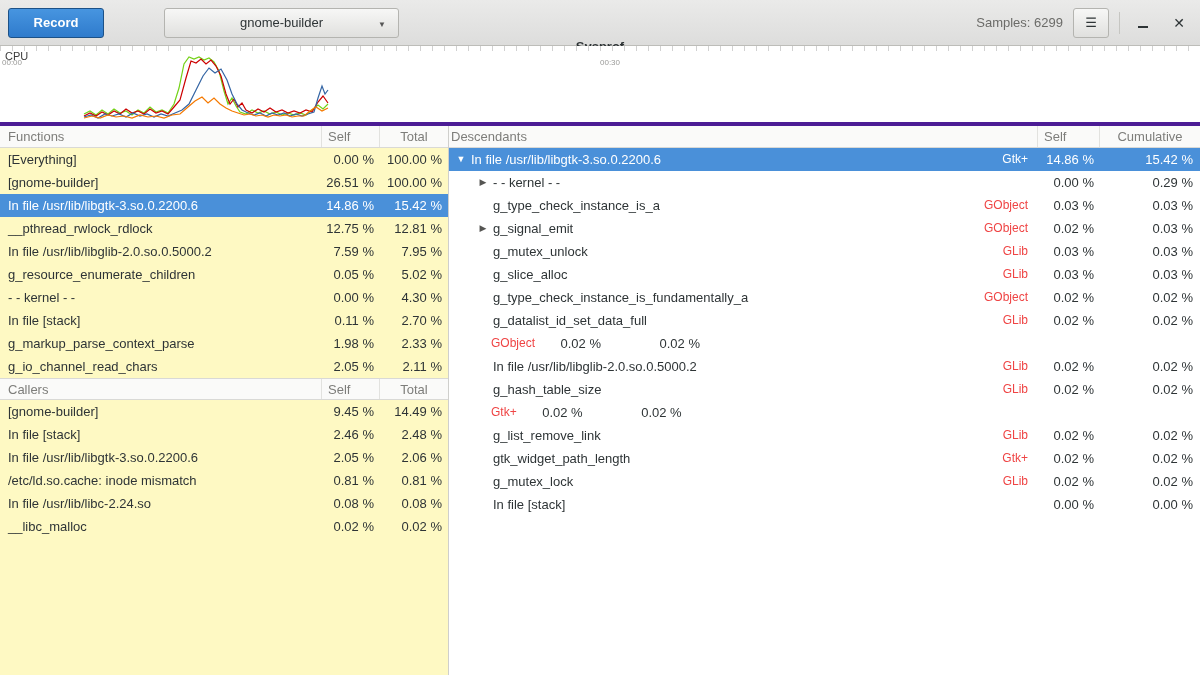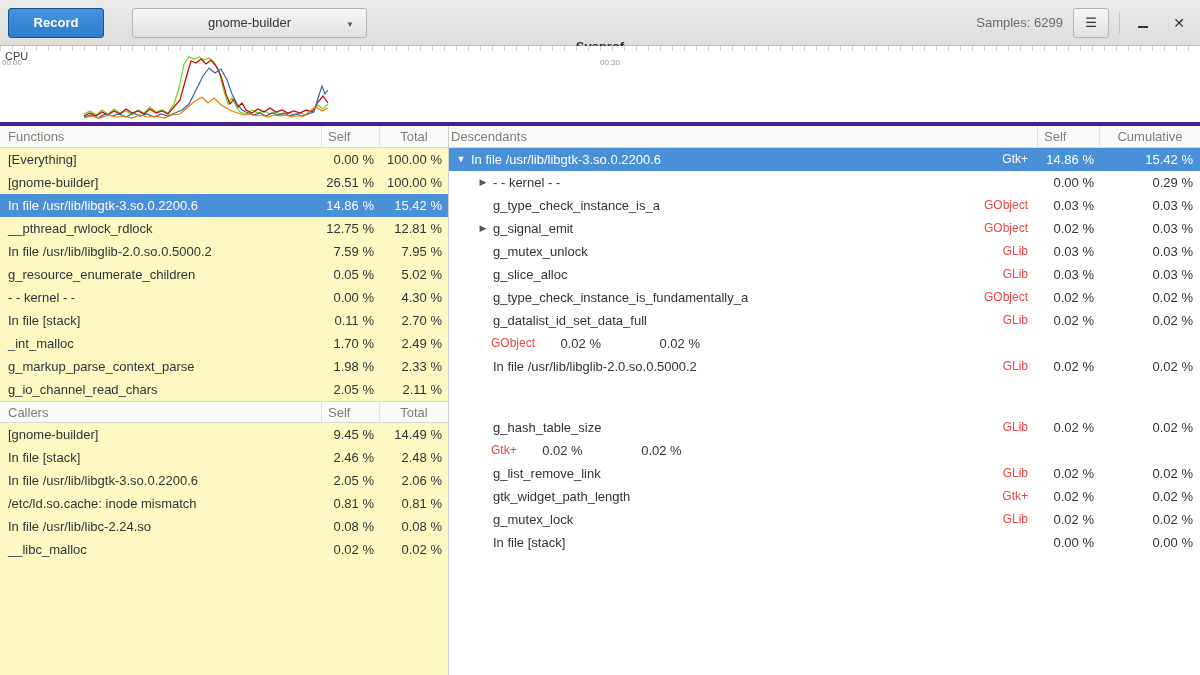--- a/index.html
+++ b/index.html
@@ -13,20 +13,21 @@
   }
 
   
   .headerbar {
     height:46px;
     background: linear-gradient(to bottom,#eaeae9,#dddddc);
     border-bottom:1px solid #bdbdb9;
     display:flex; align-items:center;
     padding:0 8px;
     position:relative;
+    gap:32px;
   }
   .btn {
     height:30px; border-radius:3px;
     border:1px solid #b4b4b0;
     background: linear-gradient(to bottom,#f7f7f6,#e0e0de);
     color:#2e3436; font-size:13px;
     display:inline-flex; align-items:center; justify-content:center;
     cursor:pointer;
   }
   .record-btn {
@@ -196,25 +197,20 @@
           <span class="cell name">- - kernel - -</span>
           <span class="cell num self">0.00 %</span>
           <span class="cell num total">4.30 %</span>
         </div>
         <div class="trow">
           <span class="cell name">In file [stack]</span>
           <span class="cell num self">0.11 %</span>
           <span class="cell num total">2.70 %</span>
         </div>
         <div class="trow">
-          <span class="cell name">_int_malloc</span>
-          <span class="cell num self">1.70 %</span>
-          <span class="cell num total">2.49 %</span>
-        </div>
-        <div class="trow">
           <span class="cell name">g_markup_parse_context_parse</span>
           <span class="cell num self">1.98 %</span>
           <span class="cell num total">2.33 %</span>
         </div>
         <div class="trow">
           <span class="cell name">g_io_channel_read_chars</span>
           <span class="cell num self">2.05 %</span>
           <span class="cell num total">2.11 %</span>
         </div>
       </div>
@@ -333,21 +329,21 @@
           <span class="cell num self">0.02 %</span>
           <span class="cell num cum">0.02 %</span>
         </div>
         <div class="trow" style="padding-left: 26px;">
           <span class="expander"></span>
           <span class="cell name">In file /usr/lib/libglib-2.0.so.0.5000.2</span>
           <span class="cell lib">GLib</span>
           <span class="cell num self">0.02 %</span>
           <span class="cell num cum">0.02 %</span>
         </div>
-        <div class="trow" style="padding-left: 26px; margin-top: 38px;">
+        <div class="trow" style="padding-left: 26px;">
           <span class="expander"></span>
           <span class="cell name">g_hash_table_size</span>
           <span class="cell lib">GLib</span>
           <span class="cell num self">0.02 %</span>
           <span class="cell num cum">0.02 %</span>
         </div>
         <div class="trow" style="padding-left: 26px;">
           <span class="expander"></span>
           <span class="cell lib">Gtk+</span>
           <span class="cell num self">0.02 %</span>

